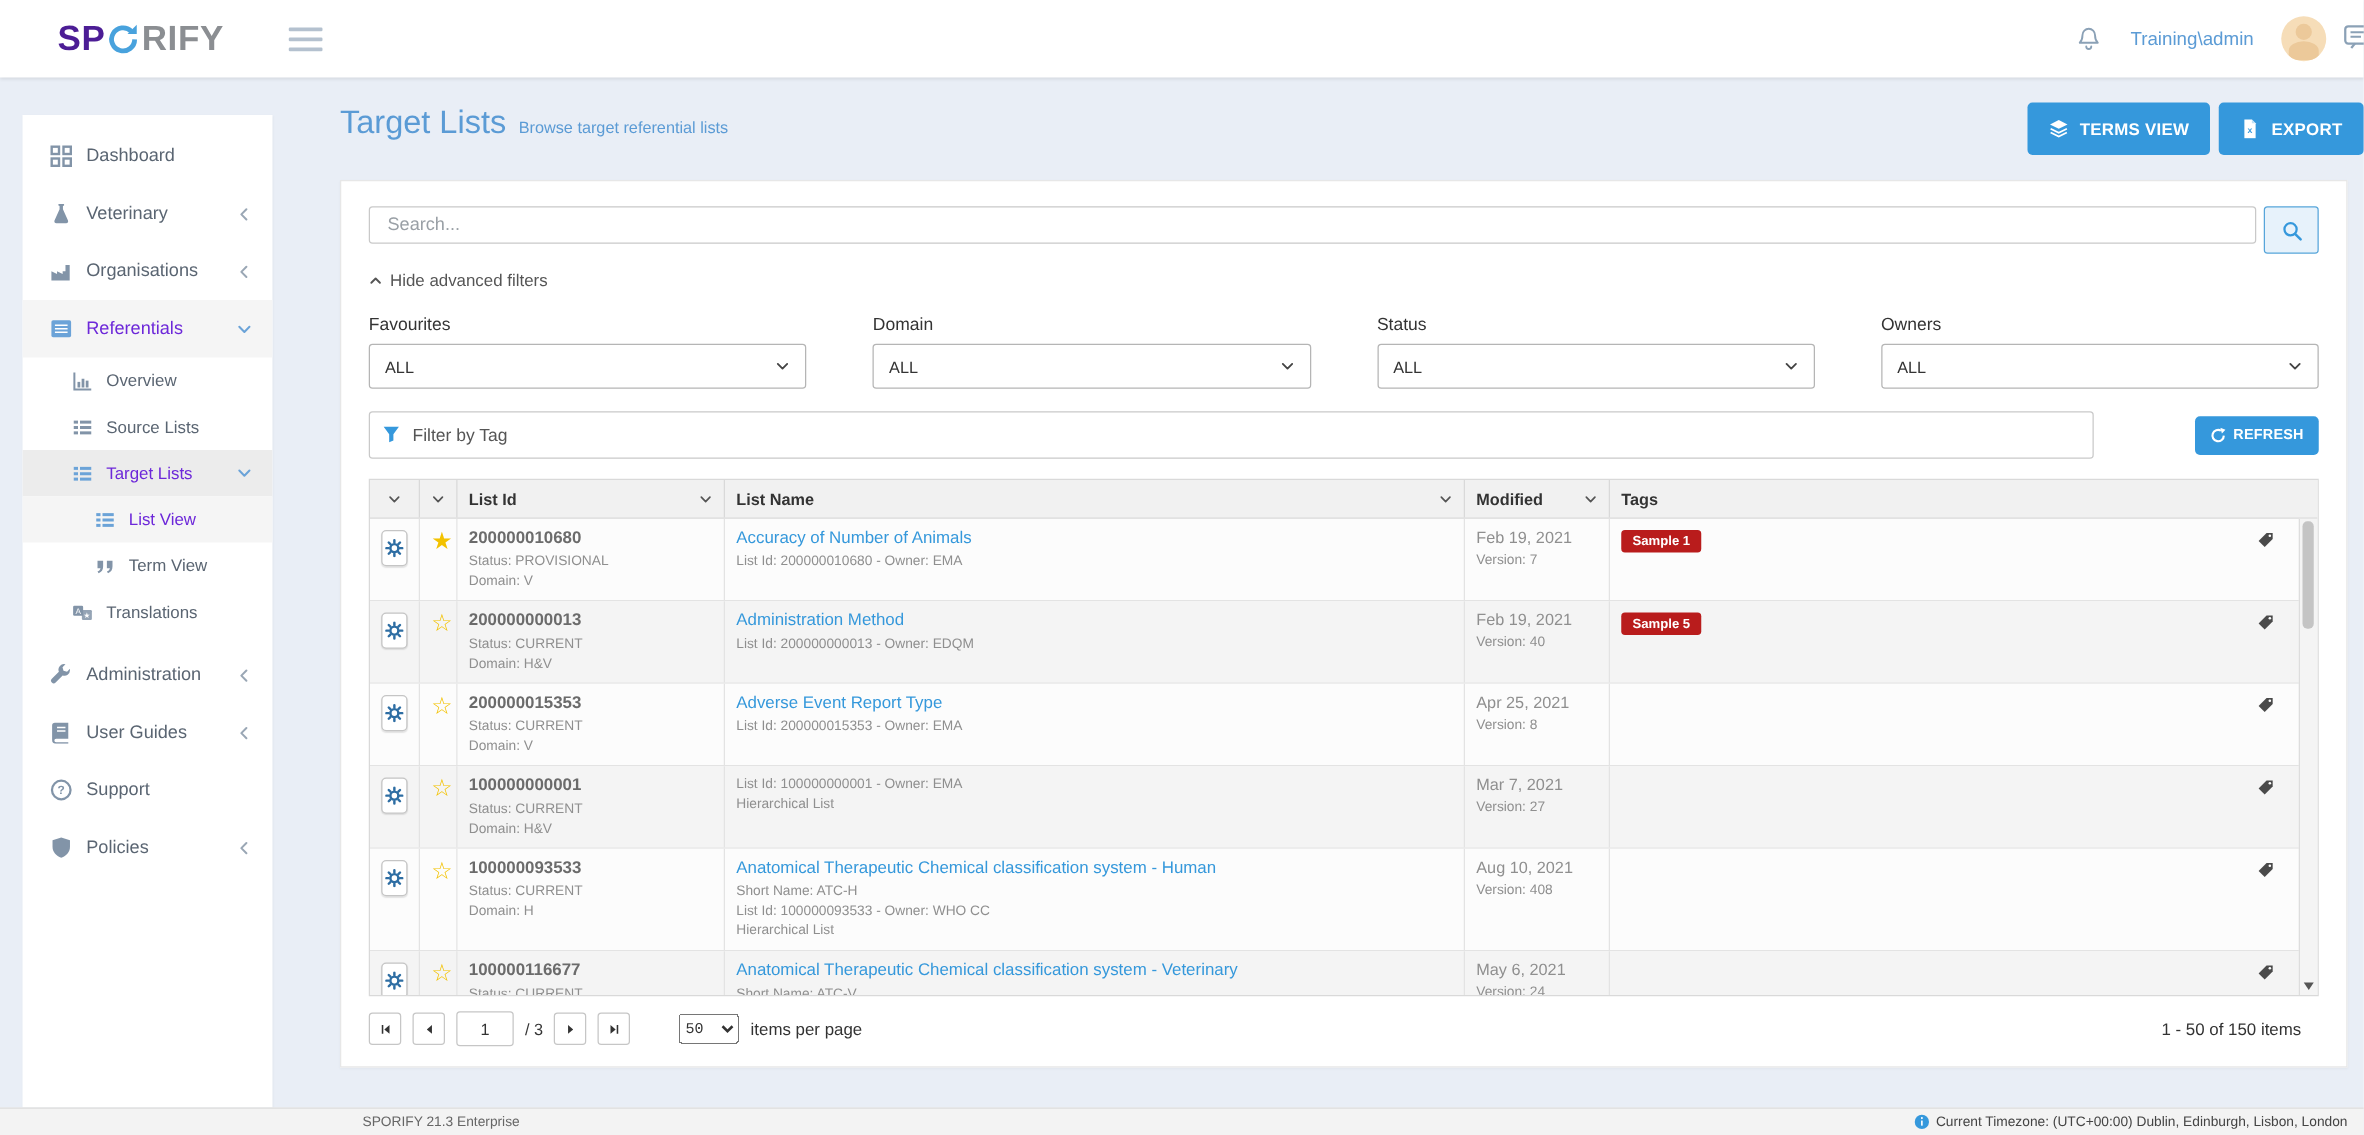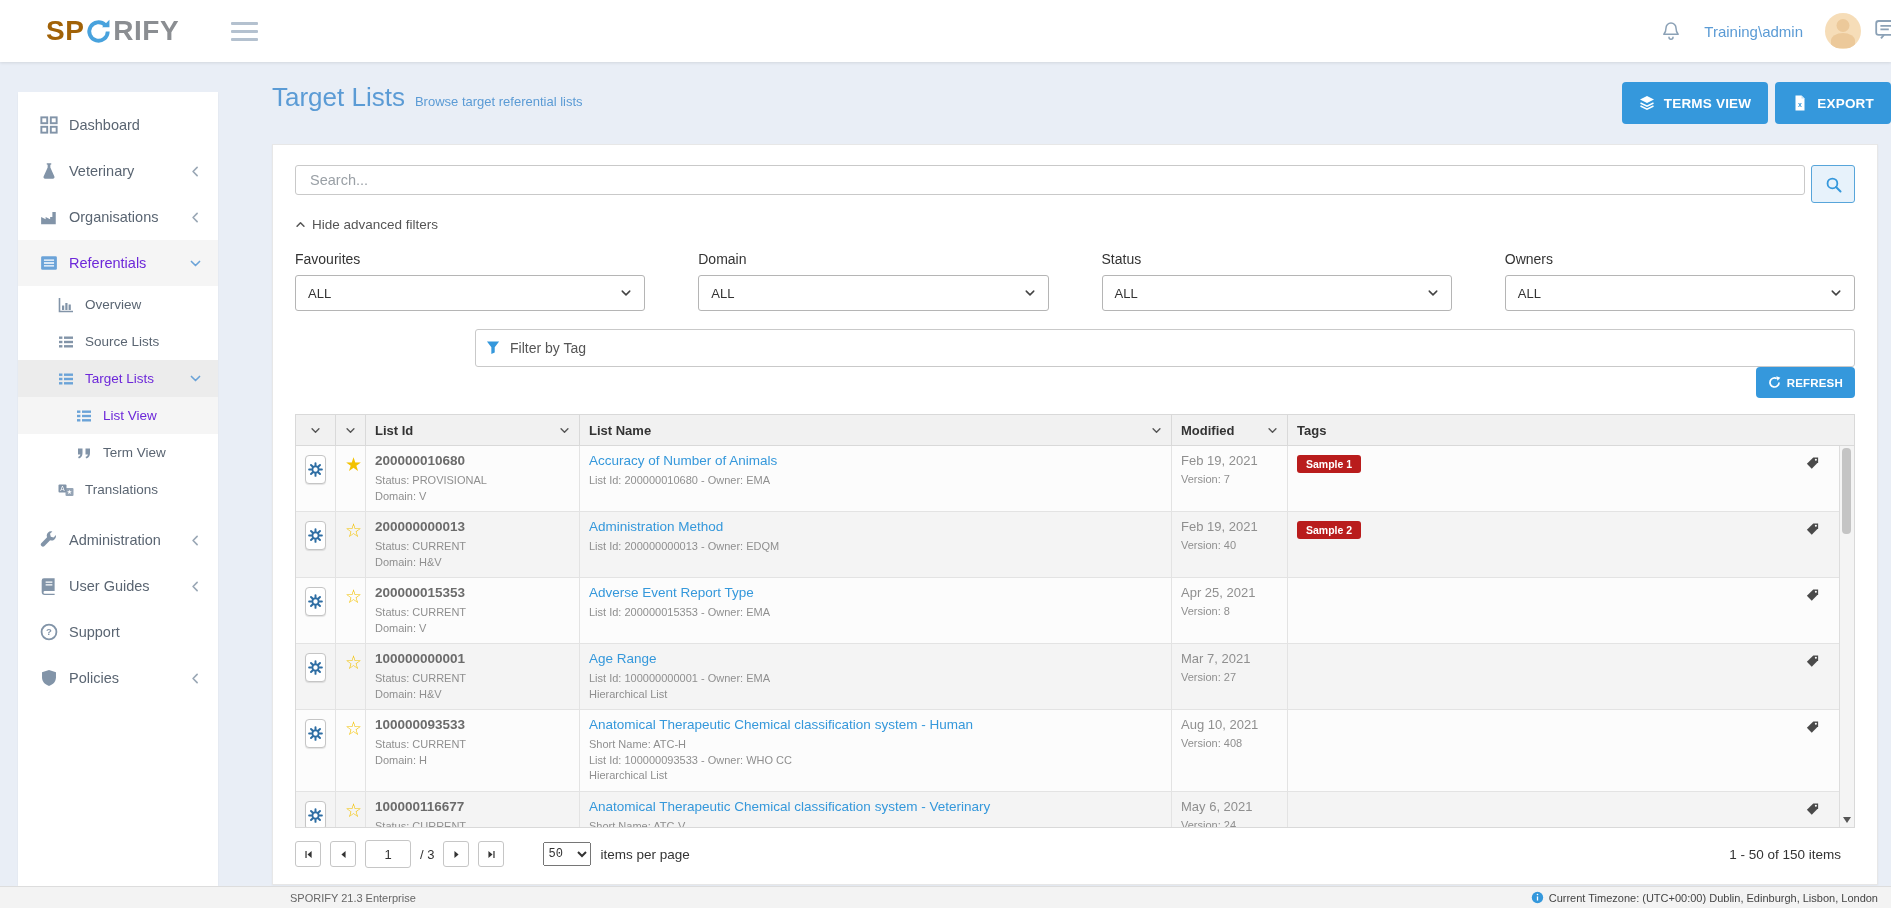--- a/index.html
+++ b/index.html
@@ -7,21 +7,21 @@
     width:1891px;height:908px;overflow:hidden;position:relative;
     background:#e9eef6;font-family:"Liberation Sans","DejaVu Sans",sans-serif;
     -webkit-font-smoothing:antialiased;
   }
   [data-icon] svg, .ic svg{width:100%;height:100%;display:block;}
 
   
   .topbar{position:absolute;top:0;left:0;right:0;height:62px;background:#fff;
     box-shadow:0 1px 3px rgba(0,0,0,.10);z-index:10;display:flex;align-items:center;}
   .logo{display:flex;align-items:center;margin-left:46px;font-size:28px;font-weight:800;letter-spacing:.5px;cursor:pointer;}
-  .lg-sp{color:#a16207;}
+  .lg-sp{color:#4c1d95;}
   .lg-o{width:27px;height:27px;color:#48a2dd;margin:0 1px;display:inline-block;}
   .lg-rify{color:#8b8e92;}
   .hamb{width:27px;display:flex;flex-direction:column;gap:5px;margin-left:52px;cursor:pointer;}
   .hamb span{height:3px;background:#b4c1cf;border-radius:1px;}
   .topbar-right{position:absolute;right:0;top:0;height:100%;display:flex;align-items:center;gap:22px;padding-right:30px;}
   .bell{width:22px;height:22px;color:#8ba1b6;cursor:pointer;}
   .username{color:#5b9bd5;font-size:15px;cursor:pointer;}
   .avatar{width:36px;height:36px;border-radius:50%;background:#f6ddb8;position:relative;overflow:hidden;cursor:pointer;}
   .avatar::before{content:'';position:absolute;left:50%;top:6px;transform:translateX(-50%);
     width:13px;height:13px;border-radius:50%;background:#ecc countryside;background:#ecc99a;}
@@ -74,21 +74,21 @@
   .adv-toggle{display:flex;align-items:center;gap:6px;margin:14px 0 12px 0;font-size:13.5px;color:#555;cursor:pointer;}
   .adv-toggle .ic{width:11px;height:11px;color:#555;}
 
   .filters-grid{display:grid;grid-template-columns:repeat(4,1fr);gap:53px;margin-top:19px;}
   .f-label{font-size:14px;color:#333;margin-bottom:8px;}
   .select{height:36px;border:1px solid #b5b5b5;border-radius:3px;display:flex;align-items:center;
     justify-content:space-between;padding:0 12px;cursor:pointer;background:#fff;box-sizing:border-box;}
   .select .sel-val{font-size:13px;color:#333;}
   .select .sel-chev{width:12px;height:12px;color:#444;}
 
-  .tag-row{display:flex;margin-top:18px;align-items:flex-end;flex-direction:column;}
+  .tag-row{display:flex;margin-top:18px;align-items:center;}
   .tag-wrap{position:relative;width:calc(100% - 180px);}
   .tag-input{box-sizing:border-box;width:100%;height:38px;border:1px solid #c9c9c9;border-radius:3px;
     padding:0 12px 0 34px;font-size:14px;color:#333;font-family:inherit;}
   .tag-input::placeholder{color:#555;}
   .funnel{position:absolute;left:11px;top:11px;width:15px;height:15px;color:#3598dc;}
   .btn-refresh{margin-left:auto;height:31px;padding:0 12px;font-size:11.5px;gap:6px;}
   .btn-refresh .ic{width:13px;height:13px;}
 
   
   .tablewrap{margin-top:16px;border:1px solid #d9d9d9;position:relative;height:412px;overflow:hidden;}
@@ -583,21 +583,21 @@
       <div class="meta">Domain: H&amp;V</div>
     </div>
     <div class="td c-name">
       <div class="row-link">Administration Method</div>
     <div class="meta">List Id: 200000000013 - Owner: EDQM</div>
             </div>
     <div class="td c-mod">
       <div class="row-date">Feb 19, 2021</div>
       <div class="meta">Version: 40</div>
     </div>
-    <div class="td c-tags"><span class="pill">Sample 2</span>
+    <div class="td c-tags"><span class="pill">Sample 5</span>
       <span class="rowtag-ic" data-icon="tag">
                 <svg viewBox="0 0 16 16">
                   <path fill="currentColor" d="M8.8 1.5H14v5.2l-6.8 6.8-5.2-5.2z"></path>
                   <circle cx="11.6" cy="3.9" r="1.1" fill="#fff"></circle>
                 </svg>
               </span>
     </div>
   </div>
 
   <div class="tr odd">
@@ -654,21 +654,20 @@
     </div>
     <div class="td c-star">
       <span class="star">☆</span>
     </div>
     <div class="td c-id">
       <div class="row-id">100000000001</div>
       <div class="meta">Status: CURRENT</div>
       <div class="meta">Domain: H&amp;V</div>
     </div>
     <div class="td c-name">
-      <div class="row-link">Age Range</div>
     <div class="meta">List Id: 100000000001 - Owner: EMA</div>
               <div class="meta">Hierarchical List</div>
             </div>
     <div class="td c-mod">
       <div class="row-date">Mar 7, 2021</div>
       <div class="meta">Version: 27</div>
     </div>
     <div class="td c-tags">
       <span class="rowtag-ic" data-icon="tag">
                 <svg viewBox="0 0 16 16">

